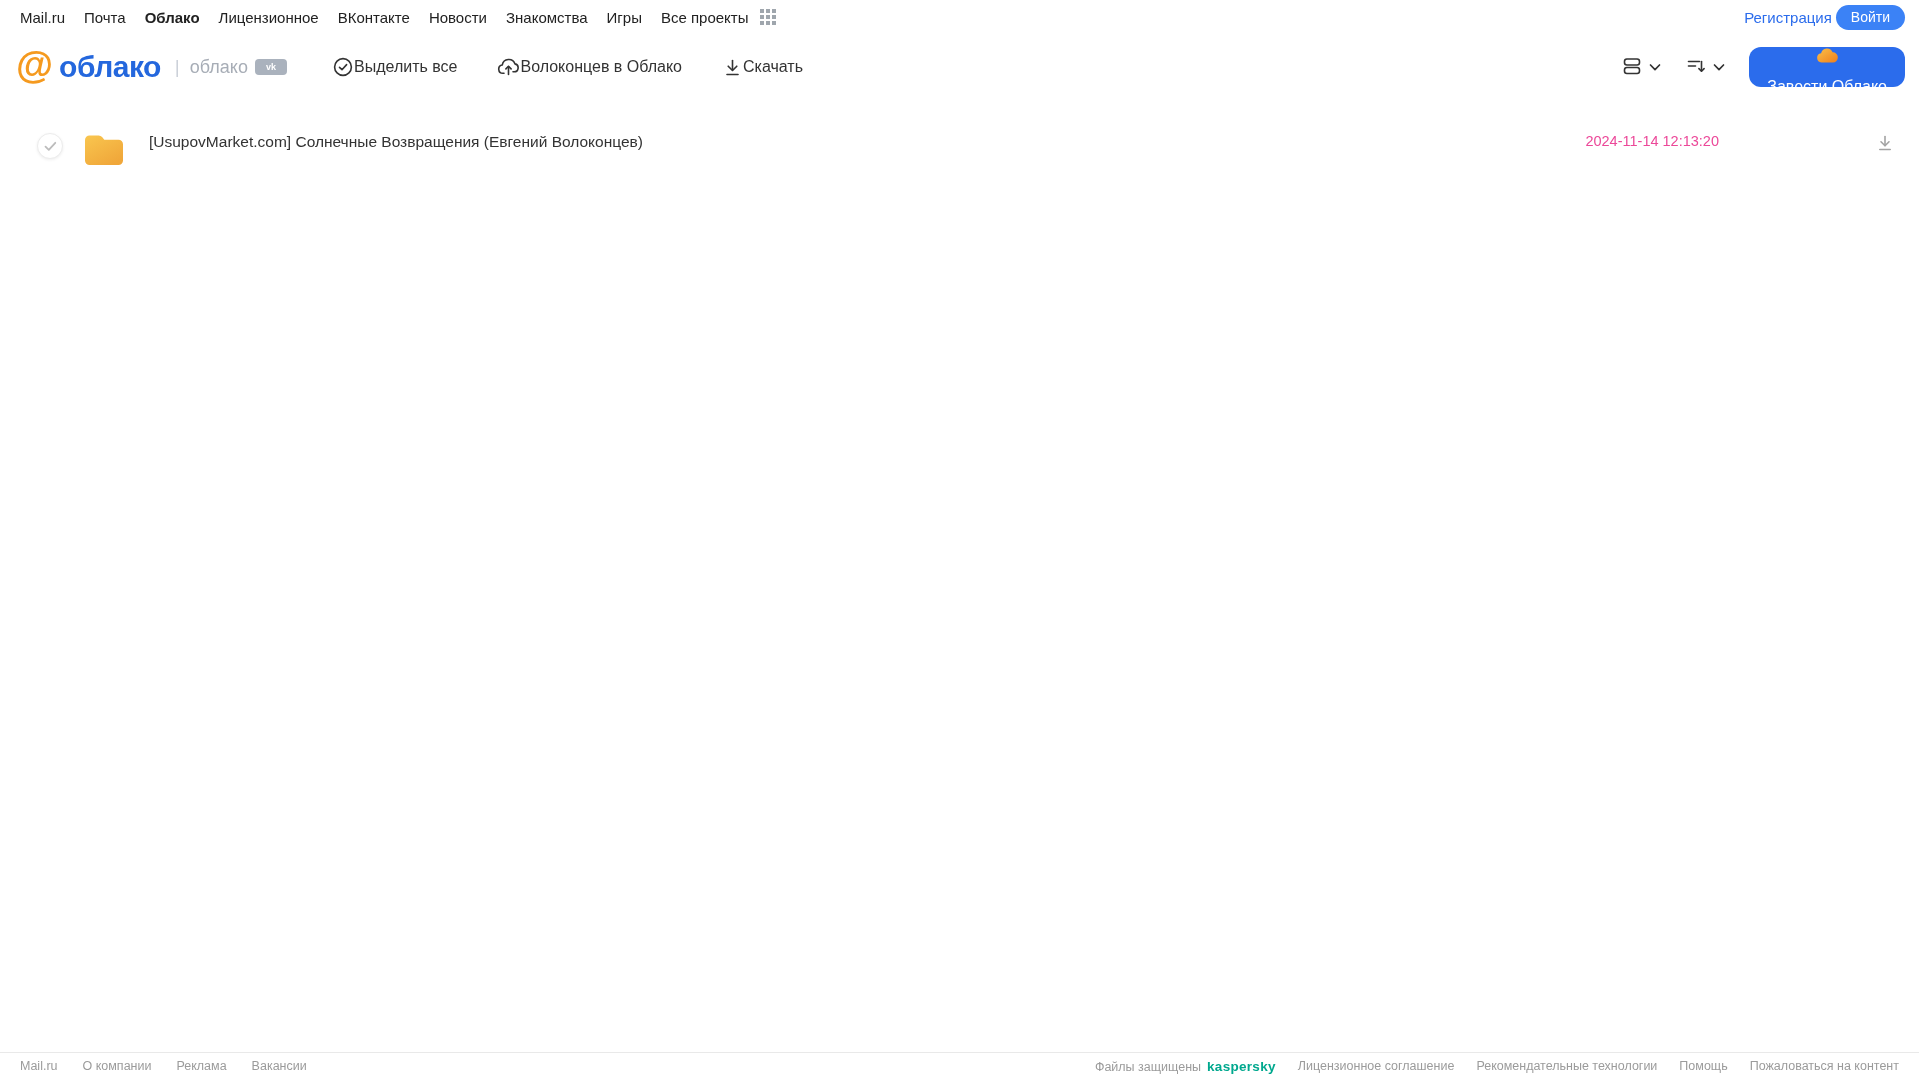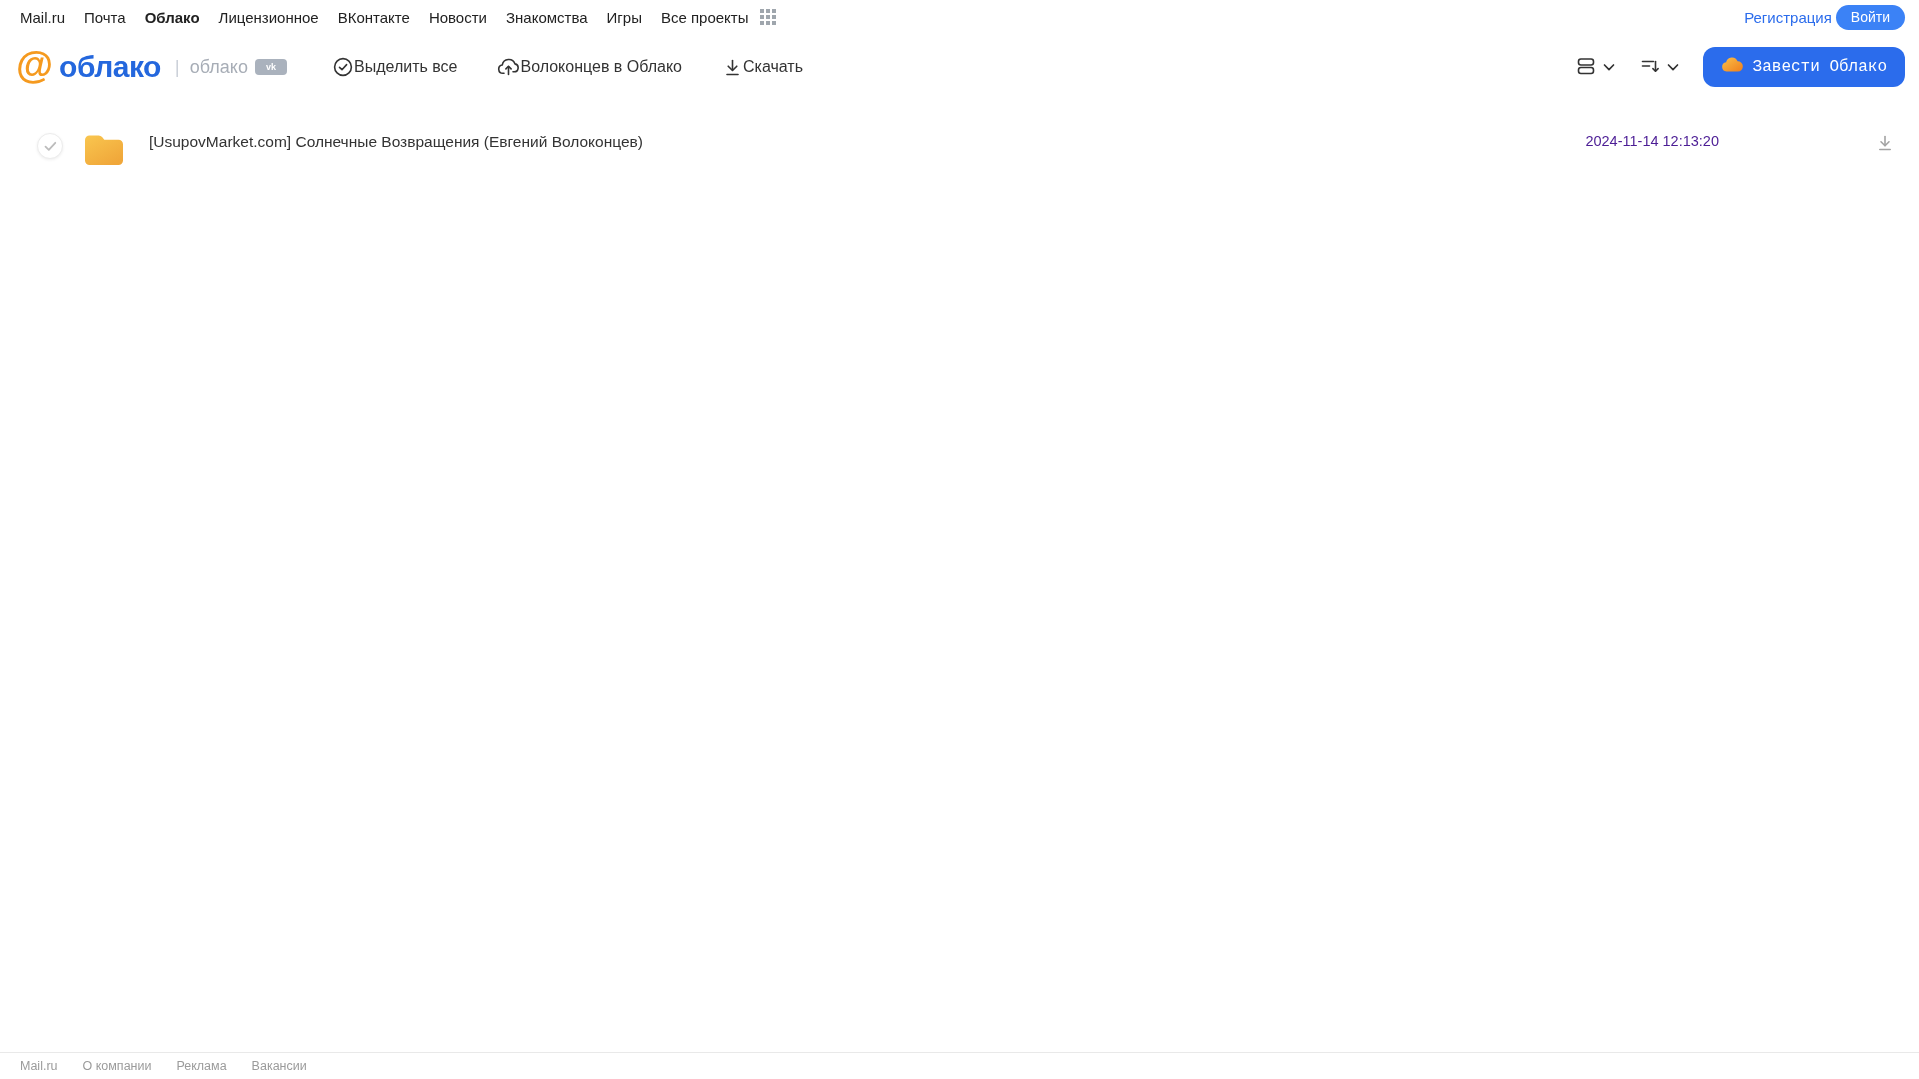--- a/index.html
+++ b/index.html
@@ -29,31 +29,31 @@
   .logo-sep { color:#ccd1d9; margin:0 10px 0 14px; font-size:19px; font-weight:300; }
   .logo-project { color:#a7adb6; font-size:18px; }
   .vk-badge { background:#aab2bd; color:#fff; font-size:9px; font-weight:bold; border-radius:4px; width:32px; height:16px; display:inline-flex; align-items:center; justify-content:center; margin-left:7px; }
 
   .toolbar { display:flex; align-items:center; gap:40px; margin-left:24px; }
   .tool-btn { display:flex; align-items:center; background:none; border:none; font-size:16px; color:#333; cursor:pointer; font-family:inherit; padding:0; }
   .tool-btn svg { display:block; }
 
   .header-right { margin-left:auto; display:flex; align-items:center; }
   .icon-btn { display:flex; align-items:center; gap:6px; background:none; border:none; cursor:pointer; padding:0; margin-right:24px; }
-  .cta-btn { display:flex; align-items:center; gap:10px; background:#2b6cec; color:#fff; border:none; border-radius:12px; height:40px; padding:0 18px; font-size:16px; cursor:pointer; font-family:Liberation Mono, monospace; }
+  .cta-btn { display:flex; align-items:center; gap:10px; background:#2b6cec; color:#fff; border:none; border-radius:12px; height:40px; padding:0 18px; font-size:16px; cursor:pointer; font-family:Liberation Sans, sans-serif;flex-direction:column; }
 
   
   main { padding-left:20px; }
   .page-title { font-size:23px; font-weight:400; color:#111; margin:32px 0 0 0; }
 
   .file-row { display:flex; align-items:flex-start; margin-top:33px; padding-right:24px; height:48px; }
   .row-checkbox { width:26px; height:26px; border-radius:50%; border:1px solid #ececec; box-shadow:0 1px 3px rgba(0,0,0,.07); display:flex; align-items:center; justify-content:center; margin-left:17px; background:#fff; cursor:pointer; flex:none; }
   .folder-wrap { margin-left:20px; display:flex; flex:none; }
   .file-name { margin-left:24px; font-size:15.5px; color:#333; text-decoration:none; cursor:pointer; }
-  .file-date { margin-left:auto; color:#4c1d95; font-size:14.5px; }
+  .file-date { margin-left:auto; color:#ec4899; font-size:14.5px; }
   .file-download { margin-left:156px; background:none; border:none; cursor:pointer; padding:0; display:flex; }
 
   
   footer { position:absolute; left:0; right:0; bottom:0; height:27px; border-top:1px solid #e9e9e9; display:flex; align-items:center; padding:0 20px; font-size:12.5px; color:#9b9b9b; background:#fff; }
   .footer-left { display:flex; gap:25px; }
   .footer-right { margin-left:auto; display:flex; gap:22px; align-items:center; }
   footer a { color:#9b9b9b; text-decoration:none; cursor:pointer; }
   .kaspersky-item { display:flex; gap:6px; align-items:baseline; }
   .kaspersky-logo { color:#00a88e; font-weight:700; font-size:13.5px; letter-spacing:.3px; }
 </style>
@@ -215,13 +215,23 @@
   </div>
 </main>
 
 <footer>
   <div class="footer-left">
     <a>Mail.ru</a>
     <a>О компании</a>
     <a>Реклама</a>
     <a>Вакансии</a>
   </div>
+  <div class="footer-right">
+    <span class="kaspersky-item">
+      <span>Файлы защищены</span>
+      <span class="kaspersky-logo">kaspersky</span>
+    </span>
+    <a>Лицензионное соглашение</a>
+    <a>Рекомендательные технологии</a>
+    <a>Помощь</a>
+    <a>Пожаловаться на контент</a>
+  </div>
 </footer>
 
 </body></html>

